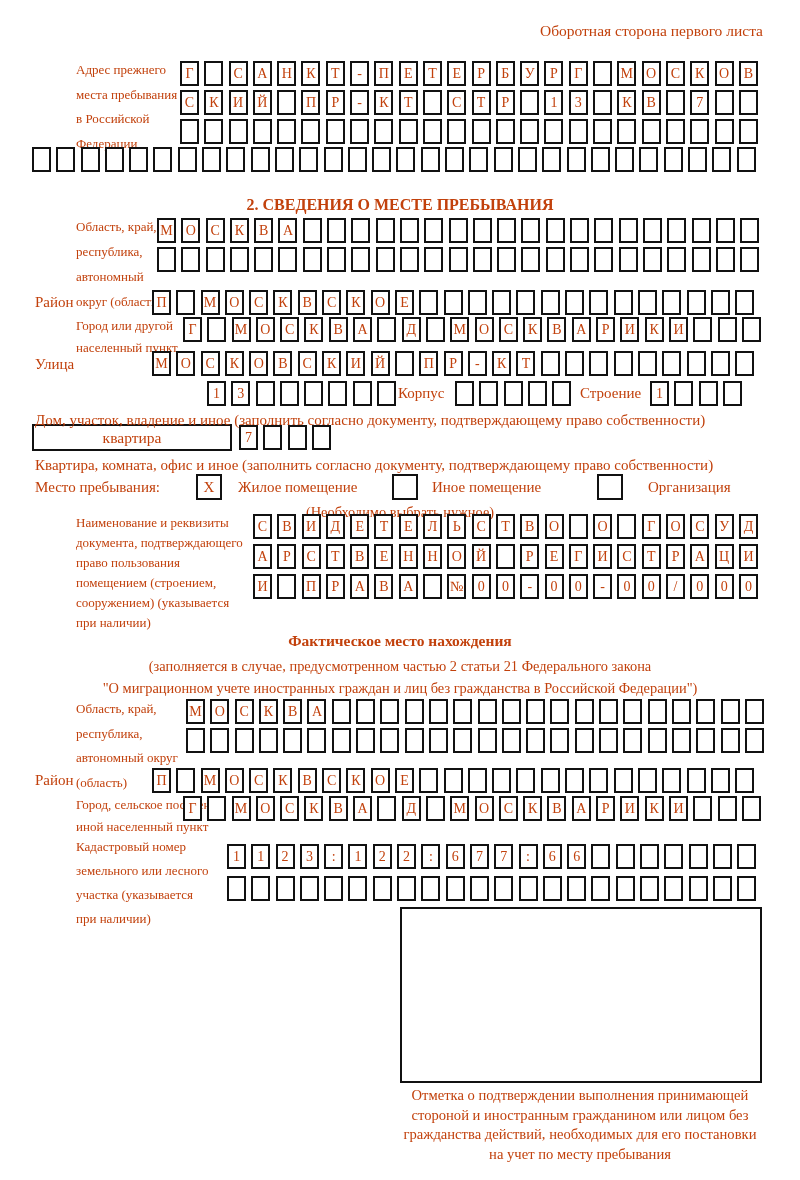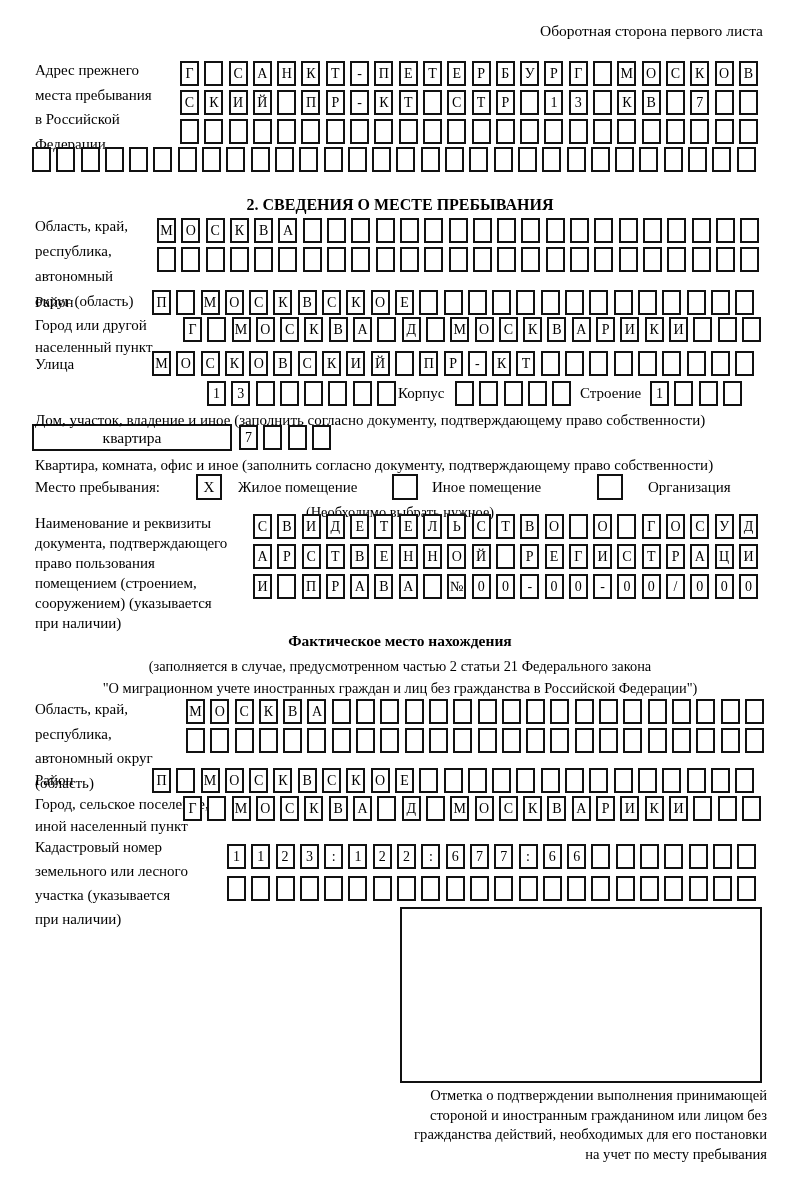--- a/index.html
+++ b/index.html
@@ -1,23 +1,23 @@
 <!DOCTYPE html>
 <html><head>
 <meta charset="utf-8">
 <style>
   html,body { margin:0; padding:0; background:#fff; }
   .page {
     position:relative; width:800px; height:1180px; margin:0 auto;
-    background:#fff; color:#000000;
+    background:#fff; color:#c2410c;
     font-family:"Liberation Serif","DejaVu Serif",serif;
     overflow:hidden;
   }
   .abs { position:absolute; }
-  .label { font-size:15px; line-height:24.5px; white-space:pre-line; }
+  .label { font-size:13px; line-height:24.5px; white-space:pre-line;margin-left:41px; }
   .small-label { font-size:15px; }
   .note { font-size:14.4px; text-align:center; width:100%; white-space:pre-line; }
   .title { font-size:16px; font-weight:bold; text-align:center; width:100%; }
   .cellrow { display:flex; gap:5.3px; }
   .cell {
     flex:0 0 auto; width:19px; height:25px; box-sizing:border-box;
     border:2px solid #111; background:#fff;
     display:flex; align-items:center; justify-content:center;
     font-size:14px; line-height:1;
   }
@@ -591,18 +591,18 @@
       <span class="cell"></span>
       <span class="cell"></span>
       <span class="cell"></span>
       <span class="cell"></span>
       <span class="cell"></span>
       <span class="cell"></span>
       <span class="cell"></span>
     </div>
 
   <div class="abs stamp" style="left:400px; top:907px; width:362px; height:176px;"></div>
-  <div class="abs caption" style="left:393px; top:1086px; width:374px;text-align:right;">Отметка о подтверждении выполнения принимающей
+  <div class="abs caption" style="left:393px; top:1086px; width:374px;">Отметка о подтверждении выполнения принимающей
 стороной и иностранным гражданином или лицом без
 гражданства действий, необходимых для его постановки
 на учет по месту пребывания</div>
 
 </div>
 
 </body></html>

